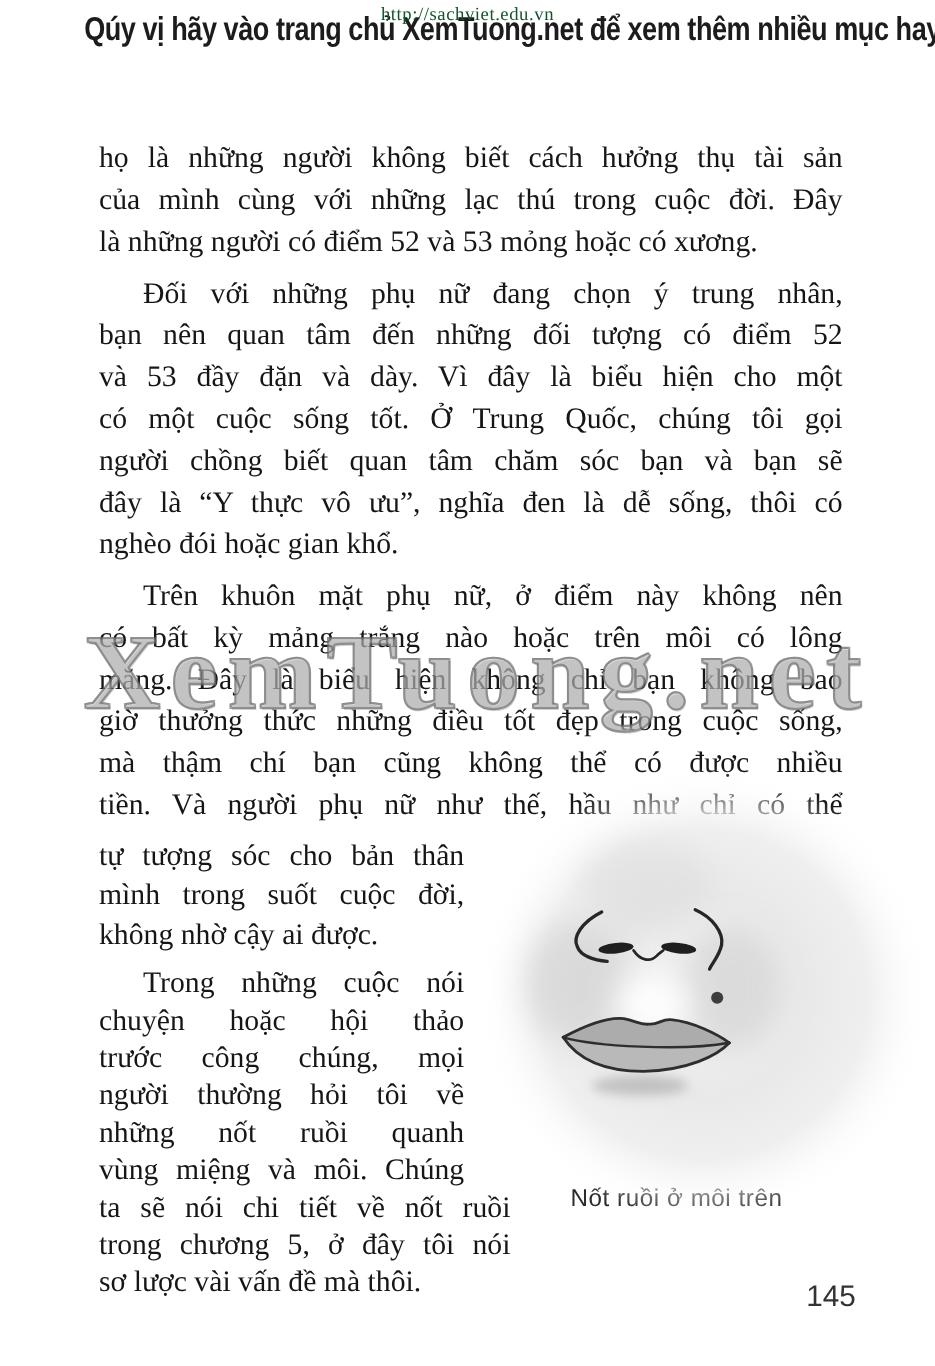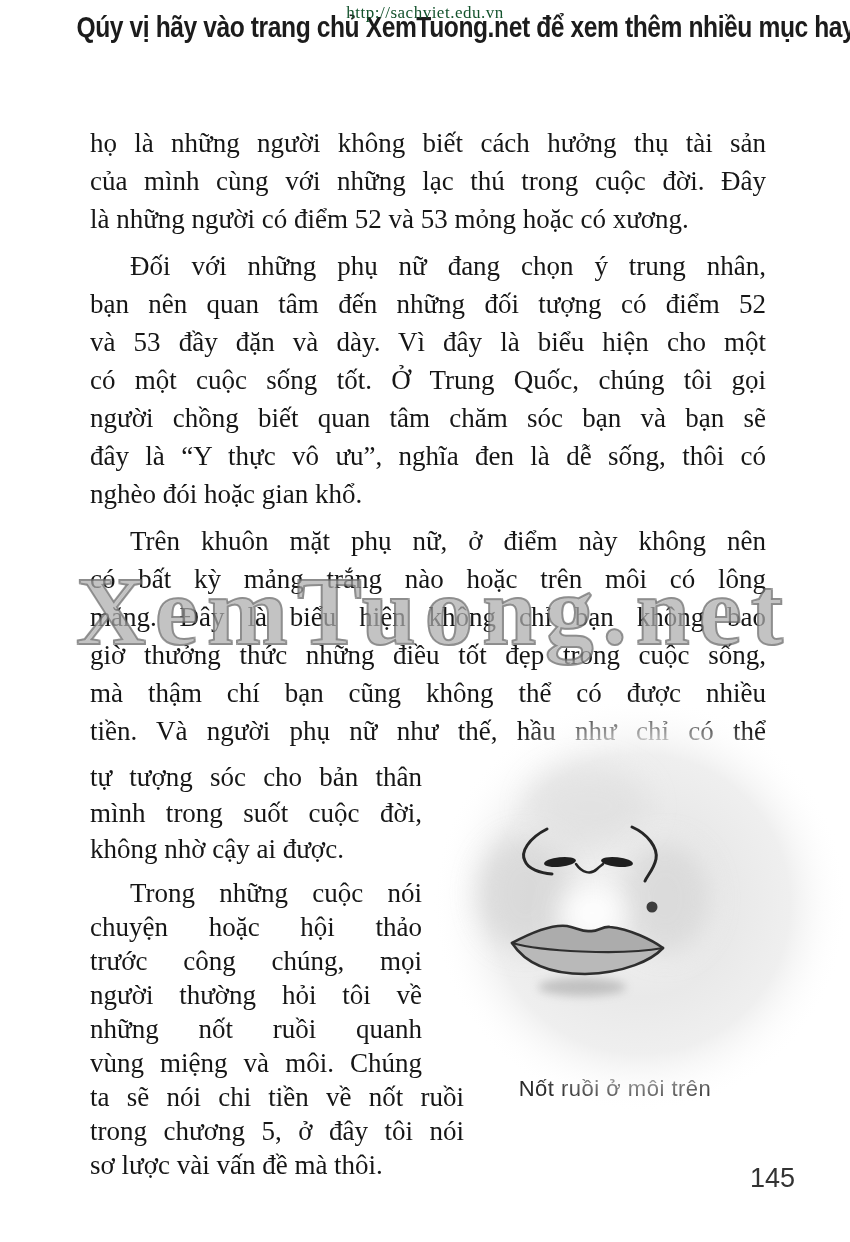--- a/index.html
+++ b/index.html
@@ -44,21 +44,21 @@
   }
   
   .figure { position:absolute; left:428px; top:686px; width:422px; height:436px; z-index:1; }
   .caption {
     position:absolute; left:470px; top:1076px; width:290px; text-align:center;
     font-family:"Liberation Sans", sans-serif; font-size:22px; color:#2b2b2b;
     letter-spacing:0.5px;
   }
   .page-number {
     position:absolute; left:733px; top:1163px;
-    font-family:"Liberation Sans", sans-serif; font-size:27px; color:#333333;margin-left:17px;
+    font-family:"Liberation Sans", sans-serif; font-size:27px; color:#333333;
   }
 </style>
 </head>
 <body>
 
 <div class="page">
 
   <div class="banner">Qúy vị hãy vào trang chủ XemTuong.net để xem thêm nhiều mục hay khác</div>
   <div class="overlay-url">http://sachviet.edu.vn</div>
 
@@ -95,21 +95,21 @@
       <div class="line ll">không nhờ cậy ai được.</div>
     </div>
 
     <div class="para p4">
       <div class="line jl ind">Trong những cuộc nói</div>
       <div class="line jl">chuyện hoặc hội thảo</div>
       <div class="line jl">trước công chúng, mọi</div>
       <div class="line jl">người thường hỏi tôi về</div>
       <div class="line jl">những nốt ruồi quanh</div>
       <div class="line jl">vùng miệng và môi. Chúng</div>
-      <div class="line jl w2">ta sẽ nói chi tiền về nốt ruồi</div>
+      <div class="line jl w2">ta sẽ nói chi tiết về nốt ruồi</div>
       <div class="line jl w2">trong chương 5, ở đây tôi nói</div>
       <div class="line ll w3">sơ lược vài vấn đề mà thôi.</div>
     </div>
   </div>
 
   <div class="watermark">XemTuong.net</div>
 
   <svg class="figure" viewBox="0 0 422 436" xmlns="http://www.w3.org/2000/svg">
     <defs>
       <radialGradient id="vig" cx="50%" cy="50%" r="50%">

